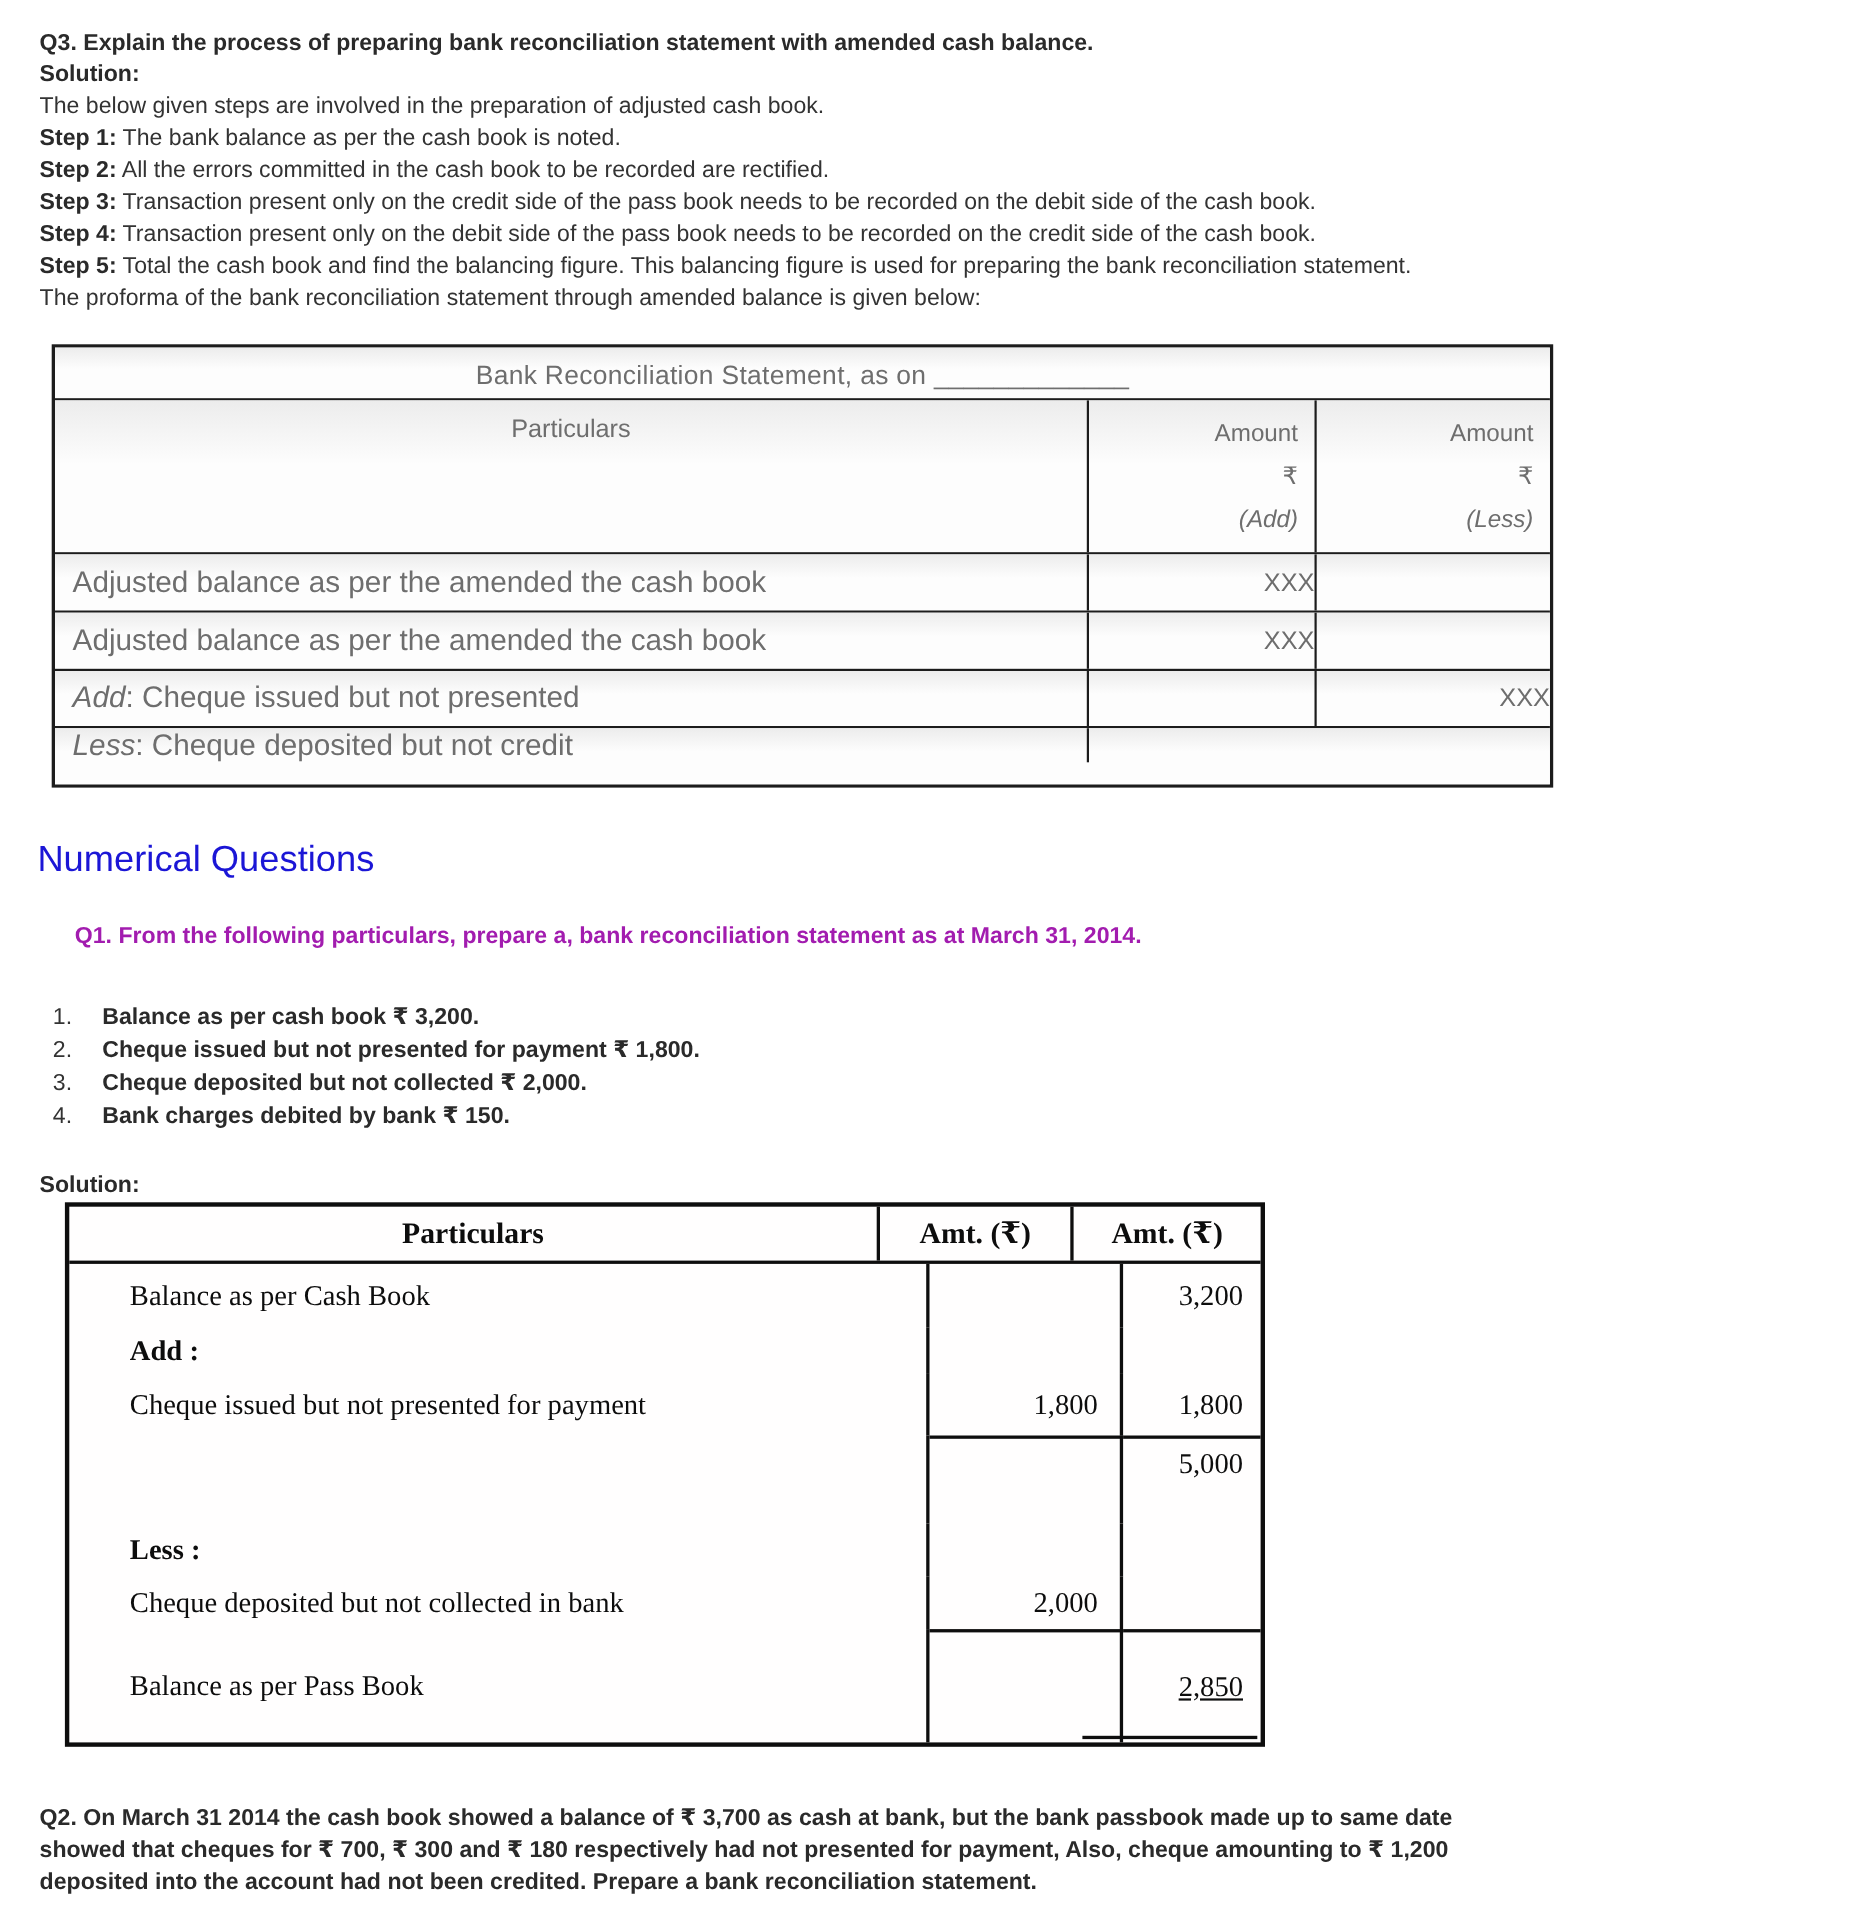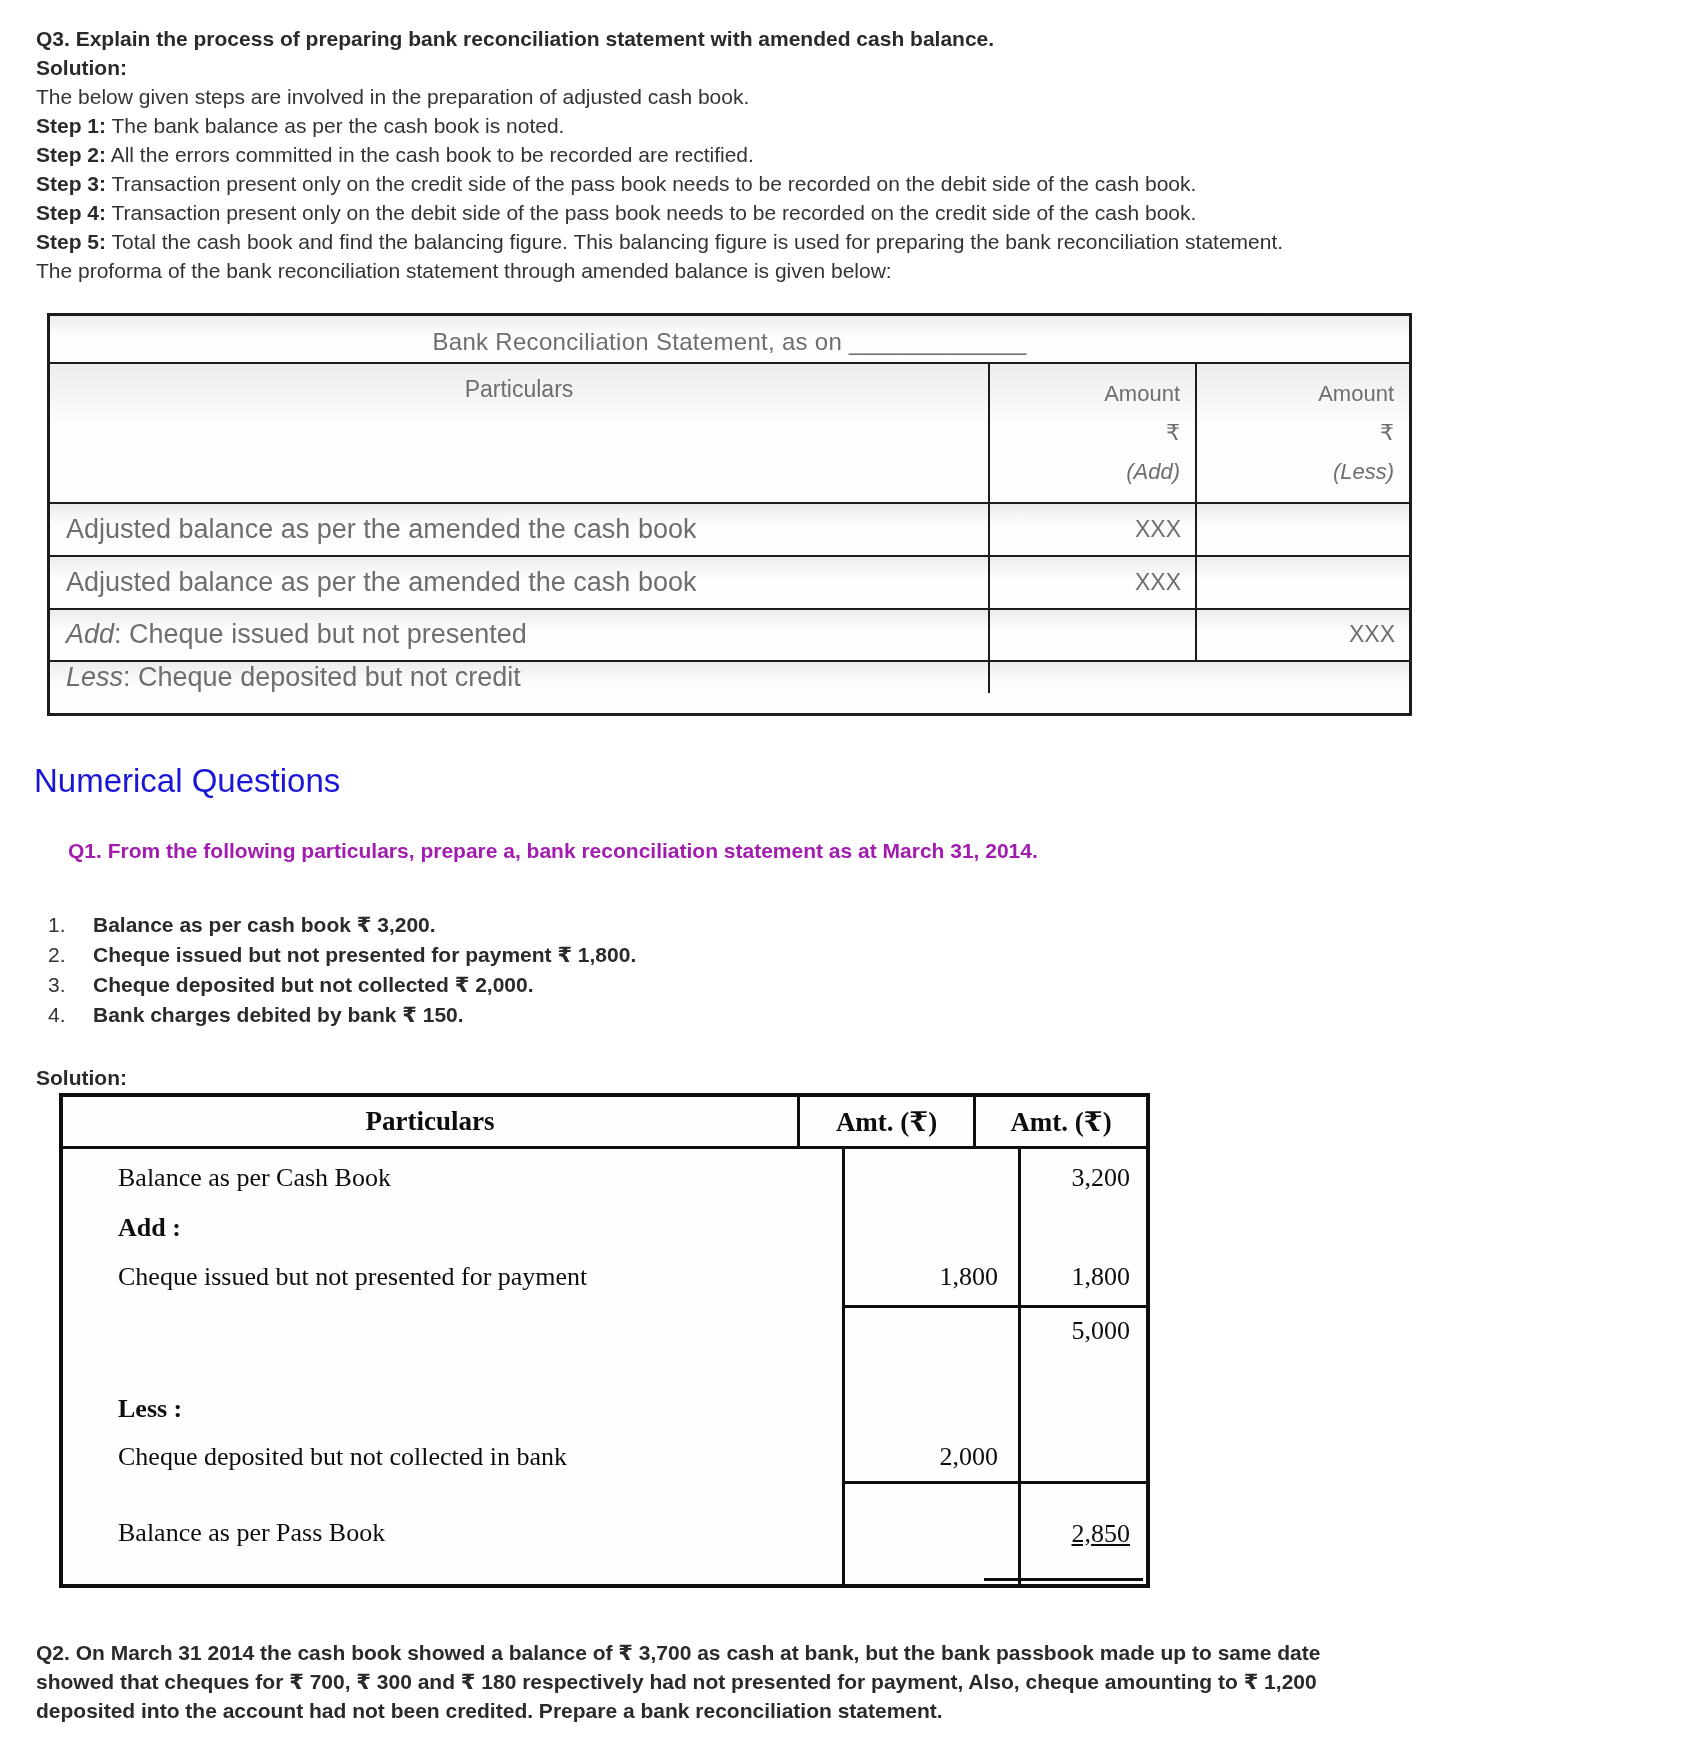--- a/index.html
+++ b/index.html
@@ -21,21 +21,21 @@
   .t1 .c1{width:940px;box-sizing:border-box;border-right:2px solid #1c1c1c;}
   .t1 .c2{width:207px;box-sizing:border-box;border-right:2px solid #1c1c1c;}
   .t1 .c3{flex:1;box-sizing:border-box;}
   .t1-head .c1{text-align:center;padding-top:12px;font-size:23px;}
   .amtHead{text-align:right;padding:10px 15px 0 0;font-size:22px;line-height:39px;}
   .amtHead .it{font-style:italic;}
   .t1-row{flex:1;display:flex;box-sizing:border-box;border-bottom:2px solid #1c1c1c;}
   .t1-row:last-child{border-bottom:none;flex-direction:column;}
   .t1-row .c1{display:flex;align-items:center;padding-left:16px;font-size:27px;}
   .t1-row .c2,.t1-row .c3{display:flex;align-items:center;justify-content:flex-end;
-                          padding-right:14px;font-size:23px;}
+                          font-size:23px;}
   .t1 .pfx{font-style:italic;}
 
   
   .nqHeading{position:absolute;left:34px;top:762px;font-size:33px;color:#1b16d6;}
   .q1Title{position:absolute;left:36px;top:839px;font-size:21px;font-weight:bold;color:#a21caf;margin-left:32px;}
   .q1List{position:absolute;left:48px;top:910px;font-size:21px;font-weight:bold;color:#2a2a2a;line-height:30px;}
   .q1List .num{display:inline-block;width:45px;font-weight:normal;color:#333;}
   .q1Sol{position:absolute;left:36px;top:1066px;font-size:21px;font-weight:bold;color:#2a2a2a;}
 
   

